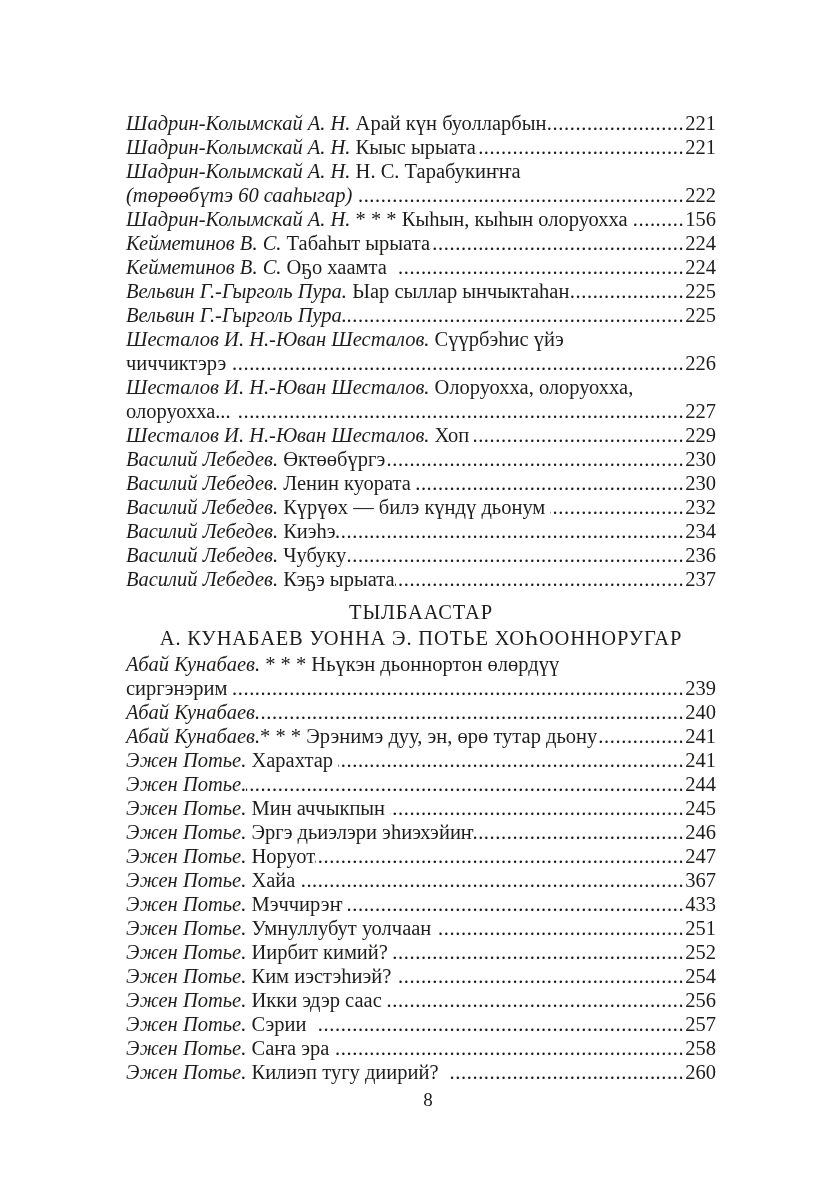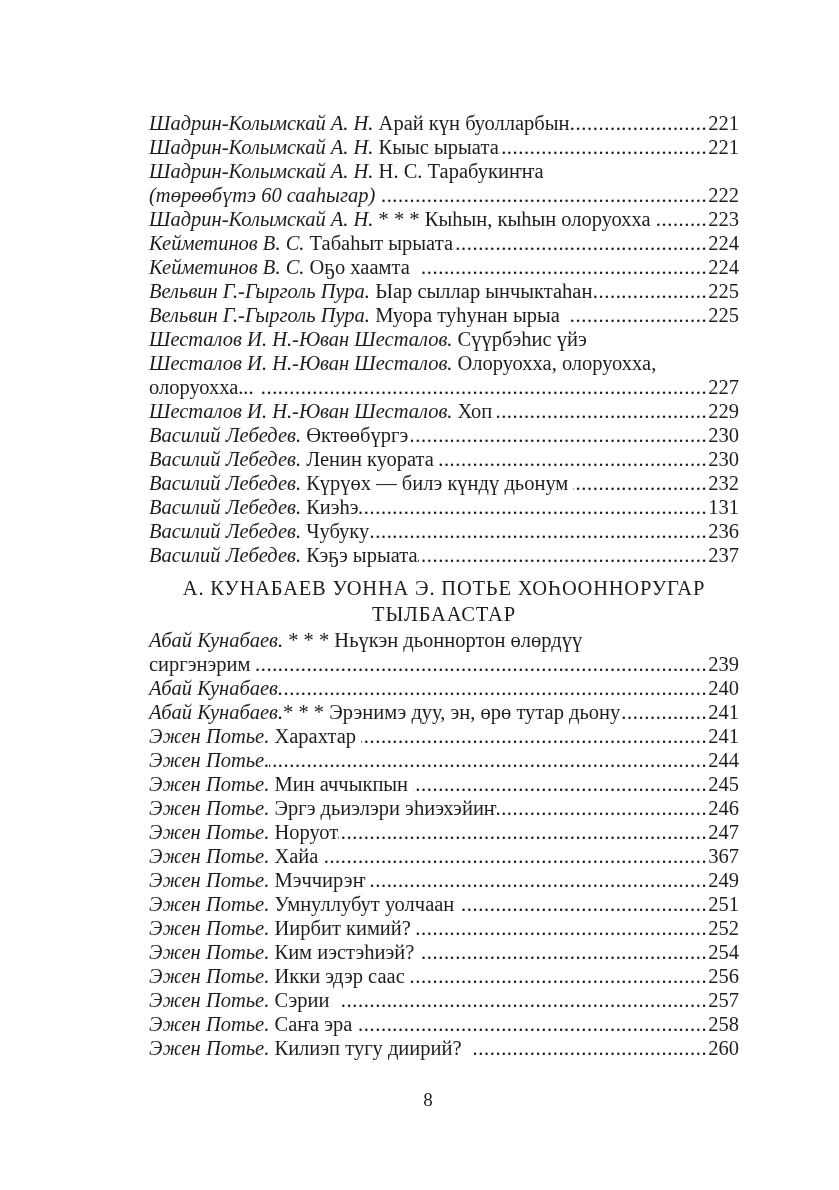--- a/index.html
+++ b/index.html
@@ -8,21 +8,21 @@
     width: 839px;
     height: 1190px;
     margin: 0 auto;
     background: var(--paper, #ffffff);
     color: var(--ink, #1d1d1b);
     font-family: "Liberation Serif", "DejaVu Serif", serif;
     overflow: hidden;
   }
   .toc {
     position: absolute;
-    left: 149px;
+    left: 126px;
     top: 111px;
     width: 590px;
     font-size: 20.5px;
     line-height: 24px;
   }
   .row {
     display: flex;
     align-items: baseline;
     width: 100%;
   }
@@ -95,21 +95,21 @@
         <div class="row">
           <span class="author">(төрөөбүтэ 60 сааһыгар) </span>
           <span class="title"></span>
           <span class="leader"></span>
           <span class="pagenum">222</span>
         </div>
         <div class="row">
           <span class="author">Шадрин-Колымскай А. Н.</span>
           <span class="title"> * * * Кыһын, кыһын олоруохха </span>
           <span class="leader"></span>
-          <span class="pagenum">223</span>
+          <span class="pagenum">156</span>
         </div>
         <div class="row">
           <span class="author">Кейметинов В. С.</span>
           <span class="title"> Табаһыт ырыата</span>
           <span class="leader"></span>
           <span class="pagenum">224</span>
         </div>
         <div class="row">
           <span class="author">Кейметинов В. С.</span>
           <span class="title"> Оҕо хаамта  </span>
@@ -117,28 +117,33 @@
           <span class="pagenum">224</span>
         </div>
         <div class="row">
           <span class="author">Вельвин Г.-Гырголь Пура.</span>
           <span class="title"> Ыар сыллар ынчыктаһан</span>
           <span class="leader"></span>
           <span class="pagenum">225</span>
         </div>
         <div class="row">
           <span class="author">Вельвин Г.-Гырголь Пура.</span>
-          <span class="title"> Муора туһунан ырыа  </span>
           <span class="leader"></span>
           <span class="pagenum">225</span>
         </div>
         <div class="row nopage">
           <span class="author">Шесталов И. Н.-Юван Шесталов.</span>
           <span class="title"> Сүүрбэһис үйэ</span>
         </div>
+        <div class="row">
+          <span class="author"></span>
+          <span class="title">чиччиктэрэ </span>
+          <span class="leader"></span>
+          <span class="pagenum">226</span>
+        </div>
         <div class="row nopage">
           <span class="author">Шесталов И. Н.-Юван Шесталов.</span>
           <span class="title"> Олоруохха, олоруохха,</span>
         </div>
         <div class="row">
           <span class="author"></span>
           <span class="title">олоруохха... </span>
           <span class="leader"></span>
           <span class="pagenum">227</span>
         </div>
@@ -163,38 +168,38 @@
         <div class="row">
           <span class="author">Василий Лебедев.</span>
           <span class="title"> Күрүөх — билэ күндү дьонум </span>
           <span class="leader"></span>
           <span class="pagenum">232</span>
         </div>
         <div class="row">
           <span class="author">Василий Лебедев.</span>
           <span class="title"> Киэһэ</span>
           <span class="leader"></span>
-          <span class="pagenum">131</span>
+          <span class="pagenum">234</span>
         </div>
         <div class="row">
           <span class="author">Василий Лебедев.</span>
           <span class="title"> Чубуку</span>
           <span class="leader"></span>
           <span class="pagenum">236</span>
         </div>
         <div class="row">
           <span class="author">Василий Лебедев.</span>
           <span class="title"> Кэҕэ ырыата</span>
           <span class="leader"></span>
           <span class="pagenum">237</span>
         </div>
       </div>
     <h2 class="section-heading">
+      <div>ТЫЛБААСТАР</div>
       <div>А. КУНАБАЕВ УОННА Э. ПОТЬЕ ХОҺООННОРУГАР</div>
-      <div>ТЫЛБААСТАР</div>
     </h2>
     <div id="rows-after">
         <div class="row nopage">
           <span class="author">Абай Кунабаев.</span>
           <span class="title"> * * * Ньүкэн дьоннортон өлөрдүү</span>
         </div>
         <div class="row">
           <span class="author"></span>
           <span class="title">сиргэнэрим </span>
           <span class="leader"></span>
@@ -243,21 +248,21 @@
         <div class="row">
           <span class="author">Эжен Потье.</span>
           <span class="title"> Хайа </span>
           <span class="leader"></span>
           <span class="pagenum">367</span>
         </div>
         <div class="row">
           <span class="author">Эжен Потье.</span>
           <span class="title"> Мэччирэҥ </span>
           <span class="leader"></span>
-          <span class="pagenum">249</span>
+          <span class="pagenum">433</span>
         </div>
         <div class="row">
           <span class="author">Эжен Потье.</span>
           <span class="title"> Умнуллубут уолчаан </span>
           <span class="leader"></span>
           <span class="pagenum">251</span>
         </div>
         <div class="row">
           <span class="author">Эжен Потье.</span>
           <span class="title"> Иирбит кимий? </span>

